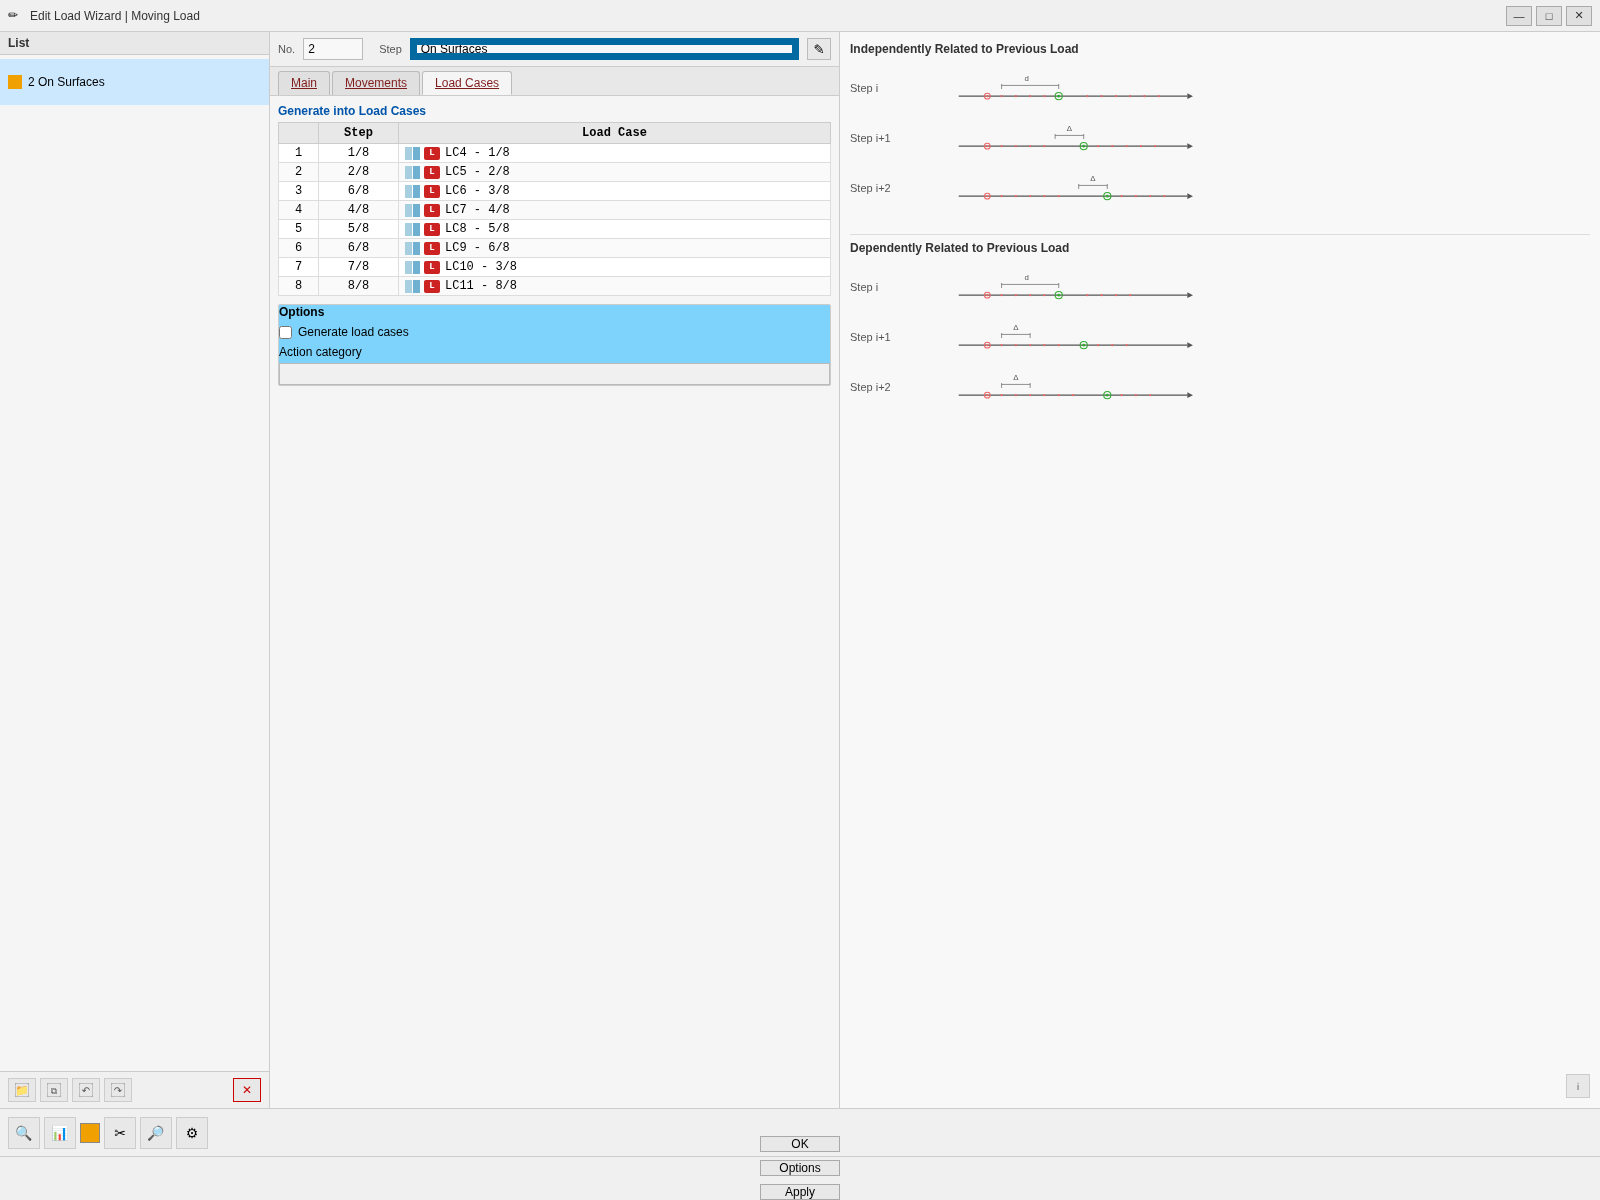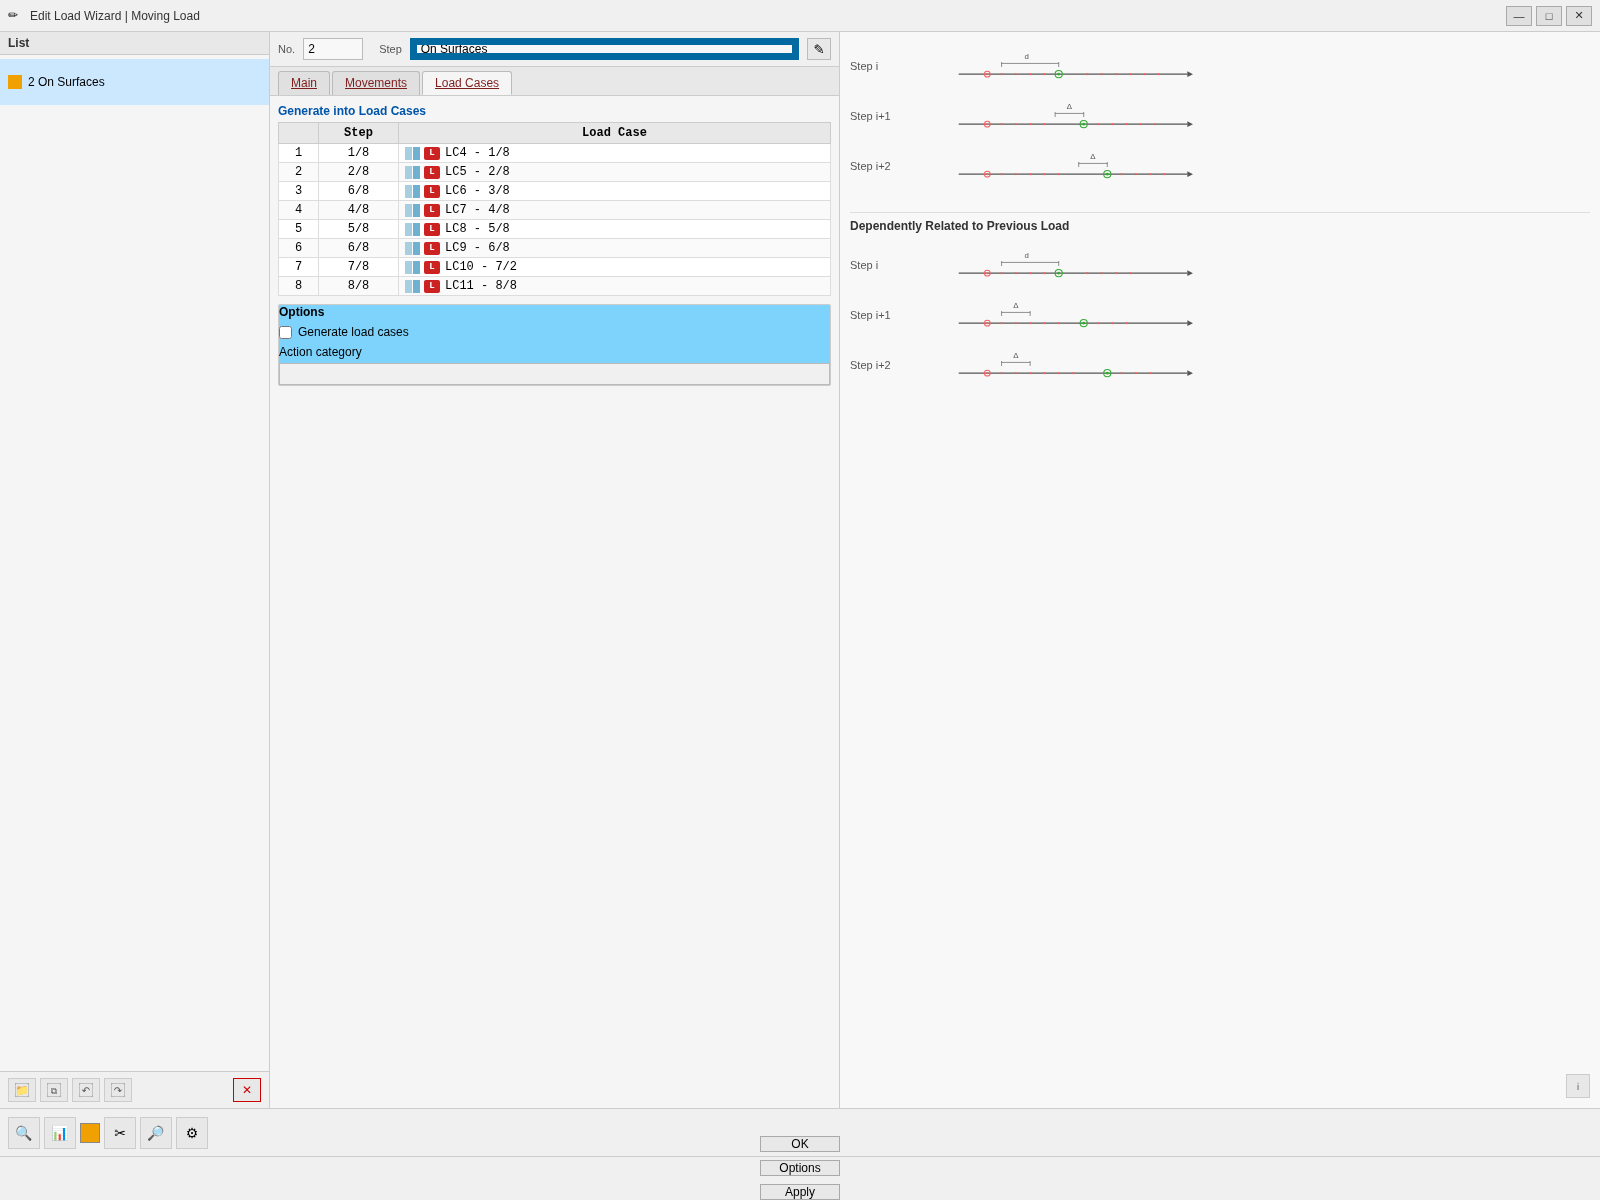--- a/index.html
+++ b/index.html
@@ -400,21 +400,21 @@
                 <tr>
                   <td class="step-cell">7</td>
                   <td class="step-cell">7/8</td>
                   <td>
       <div style="display:flex; align-items:center; gap:2px;">
         <div style="display:flex; gap:1px; margin-right:2px;">
           <div style="width:7px; height:13px; background:#a8cfe0;"></div>
           <div style="width:7px; height:13px; background:#70b0d0;"></div>
         </div>
         <span style="display:inline-block; width:16px; height:13px; background:#cc2222; color:white; font-size:9px; font-weight:bold; text-align:center; line-height:13px; border-radius:2px; margin-right:3px;">L</span>
-        <span>LC10 - 7/2</span>
+        <span>LC10 - 3/8</span>
       </div>
                   </td>
                 </tr>
                 <tr>
                   <td class="step-cell">8</td>
                   <td class="step-cell">8/8</td>
                   <td>
       <div style="display:flex; align-items:center; gap:2px;">
         <div style="display:flex; gap:1px; margin-right:2px;">
           <div style="width:7px; height:13px; background:#a8cfe0;"></div>
@@ -437,20 +437,21 @@
           </div>
           <div class="action-category-label">Action category</div>
           <input class="action-input" type="text" style="">
         </div>
       </div>
     </div>
 
     <div class="right-panel">
 
       <div class="diagram-section">
+        <div class="diagram-title">Independently Related to Previous Load</div>
 
         <div class="step-row">
           <div class="step-label">Step i</div>
           <svg class="diagram-svg" viewBox="0 0 360 70">
 
             <line x1="20" y1="45" x2="340" y2="45" stroke="#555" stroke-width="1.5"></line>
             <polygon points="340,41 348,45 340,49" fill="#555"></polygon>
 
             <line x1="80" y1="28" x2="80" y2="35" stroke="#666" stroke-width="1"></line>
             <line x1="160" y1="28" x2="160" y2="35" stroke="#666" stroke-width="1"></line>

